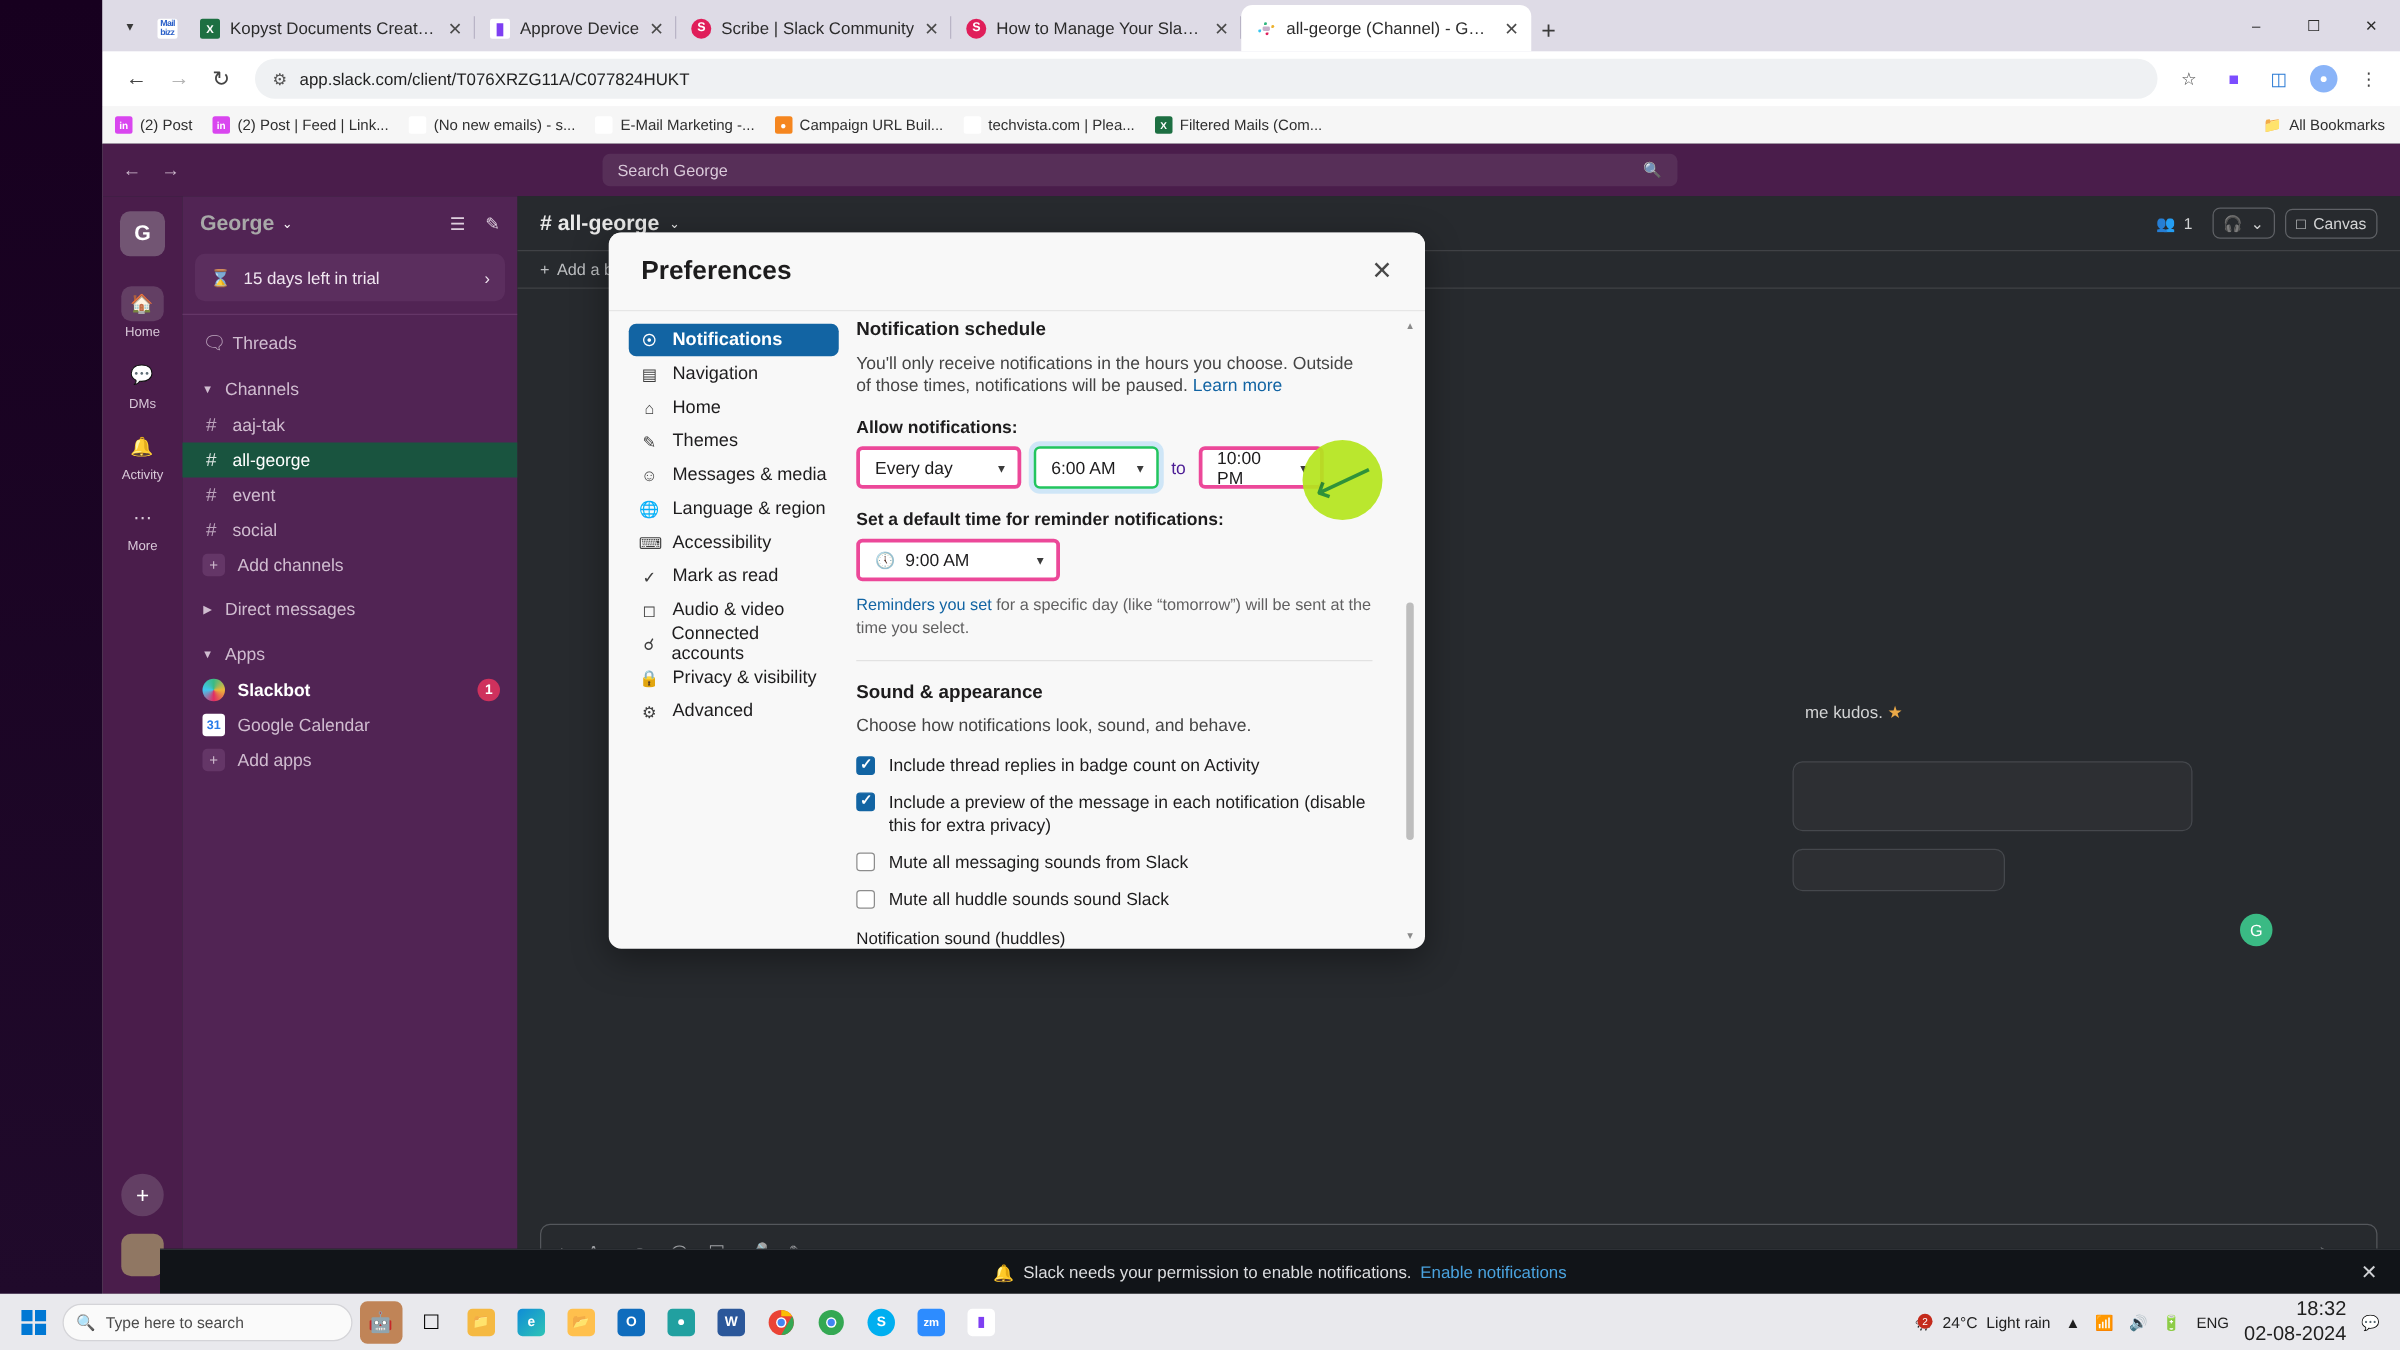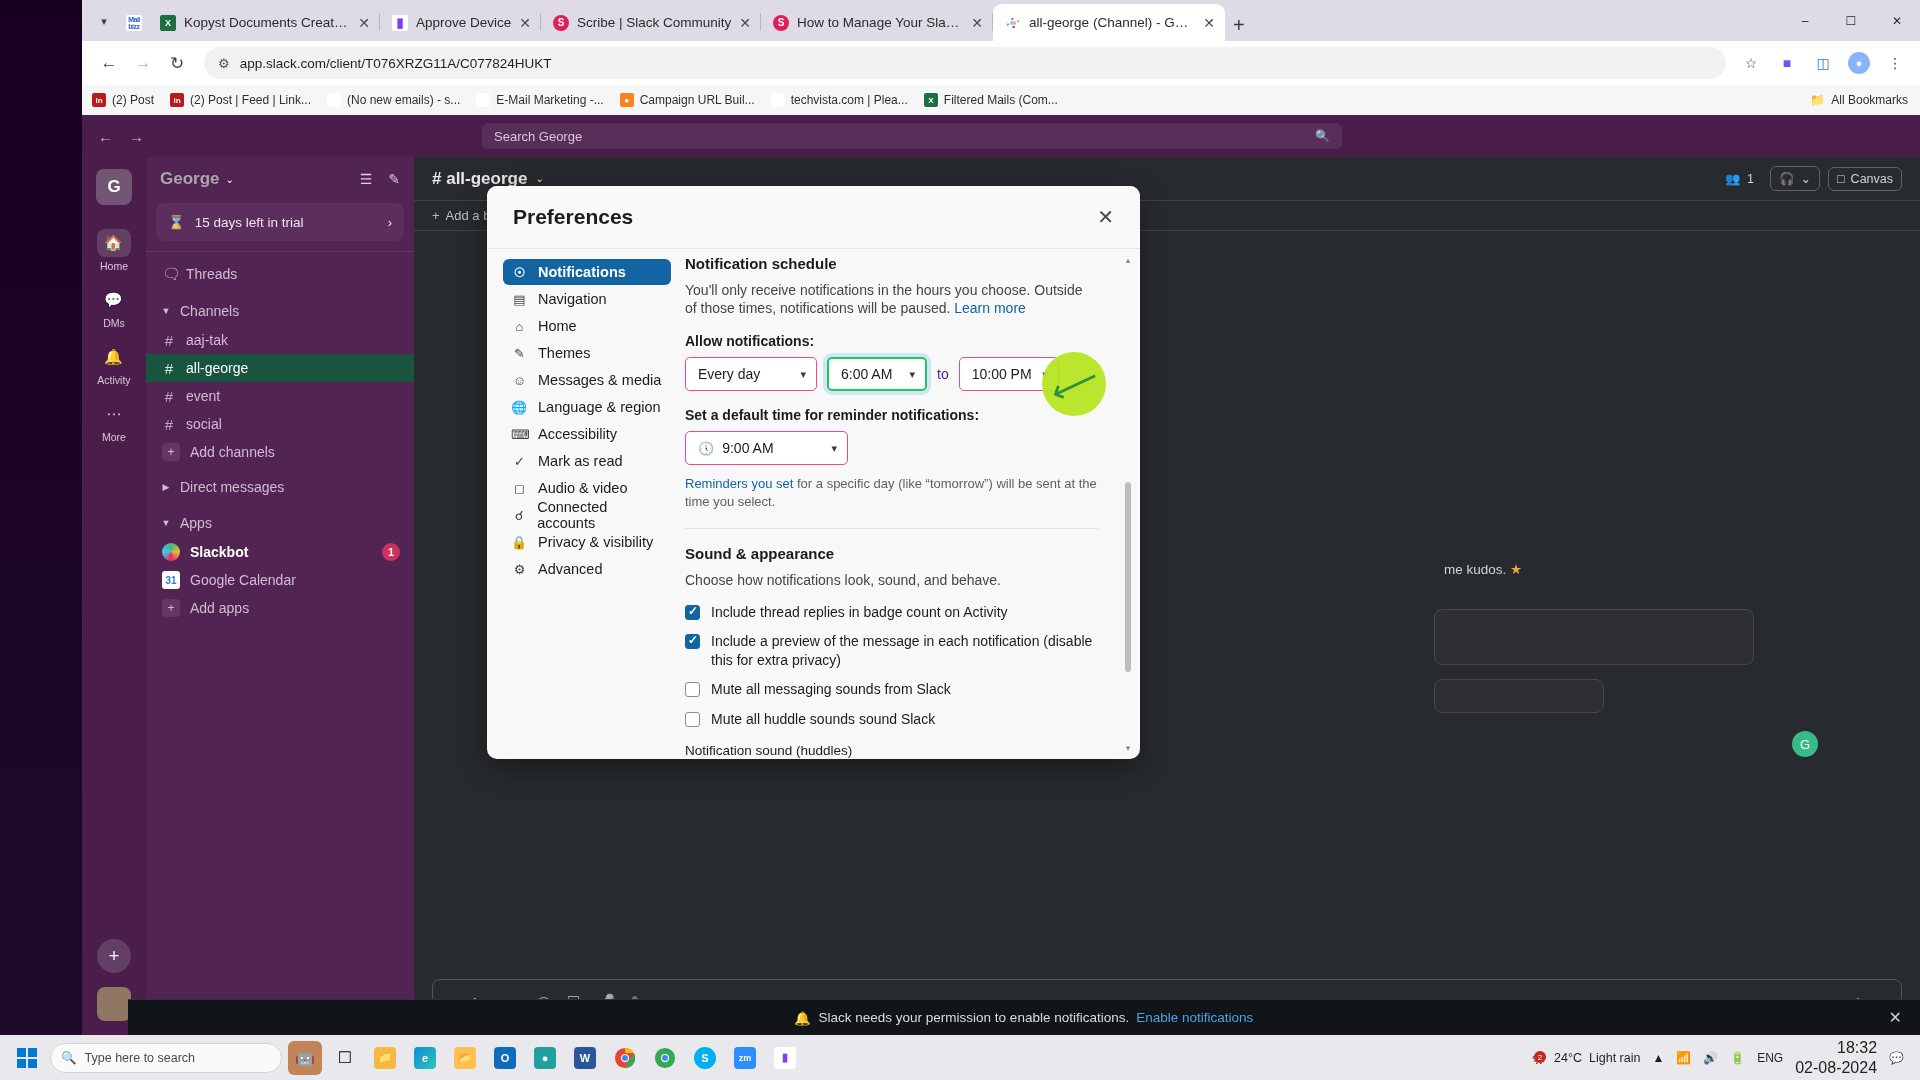--- a/index.html
+++ b/index.html
@@ -74,21 +74,21 @@
                     color:#444; font-size:14px; }
   .avatar-chip { width:22px;height:22px;border-radius:50%;background:#8ab4f8;color:#fff;
                  font-size:11px;display:flex;align-items:center;justify-content:center; }
 
   
   .bookmarks { height: 30px; background: #f6f6f6; display:flex; align-items:center;
                padding: 0 10px; gap: 16px; font-size: 12px; color: #2f2f2f; position: relative; }
   .bm { display:flex; align-items:center; gap:6px; white-space:nowrap; }
   .bm .bmico { width:14px;height:14px;border-radius:2px;display:flex;align-items:center;
                justify-content:center;font-size:8px;color:#fff;font-weight:bold;}
-  .bm-li { background:#b91c1c; }
+  .bm-li { background:#d946ef; }
   .bm-mail { background:#fff; color:#8b2fc9; font-size:12px; }
   .bm-cloud { background:#fff; color:#2a7ad4; font-size:13px; }
   .bm-orange { background:#f5861f; border-radius:50%; font-size:9px; }
   .bm-mailtxt { background:#fff; color:#2a5fc8; font-size:6px; letter-spacing:-0.4px; }
   .bm-xls { background:#1d6f42; }
   .allbm { position:absolute; right:12px; display:flex; align-items:center; gap:6px; font-size:12px; }
 
   
   .slack { position: absolute; left: 82px; top: 115px; right: 0; bottom: 45px; background: #1a1d21; }
   .slack-top {
@@ -201,21 +201,21 @@
   .pref-item.active .pico { color: #fff; }
 
   .pref-content { flex: 1; padding: 10px 24px 0 0; position: relative; overflow: hidden; }
   .pc-inner { padding-left: 2px; padding-right: 18px; }
   .sec-title { font-size: 15px; font-weight: 700; color: #1d1c1d; margin-bottom: 9px; }
   .sec-desc { font-size: 14px; color: #454545; line-height: 1.3; margin-bottom: 16px; }
   .sec-desc .lnk { color: #1264a3; }
   .field-label { font-size: 14px; font-weight: 700; color: #1d1c1d; margin-bottom: 8px; }
   .row { display: flex; align-items: center; gap: 10px; margin-bottom: 16px; }
   .select {
-    height: 34px; border: 1px solid #ec4899; border-radius: 5px; background: #fff;
+    height: 34px; border: 3px solid #ec4899; border-radius: 5px; background: #fff;
     display: flex; align-items: center; padding: 0 10px 0 12px; gap: 8px;
     font-size: 14px; color: #1d1c1d;
   }
   .select .chev { margin-left: auto; font-size: 11px; color: #3b3b3b; }
   .select.focused { border: 2px solid #22c55e; box-shadow: 0 0 0 4px #cfe6f7; }
   .w-day { width: 132px; }
   .w-time { width: 100px; }
   .w-rem { width: 163px; }
   .to-label { font-size: 14px; color: #4c1d95; }
   .hint { font-size: 13px; color: #616061; line-height: 1.35; margin-bottom: 4px; }

